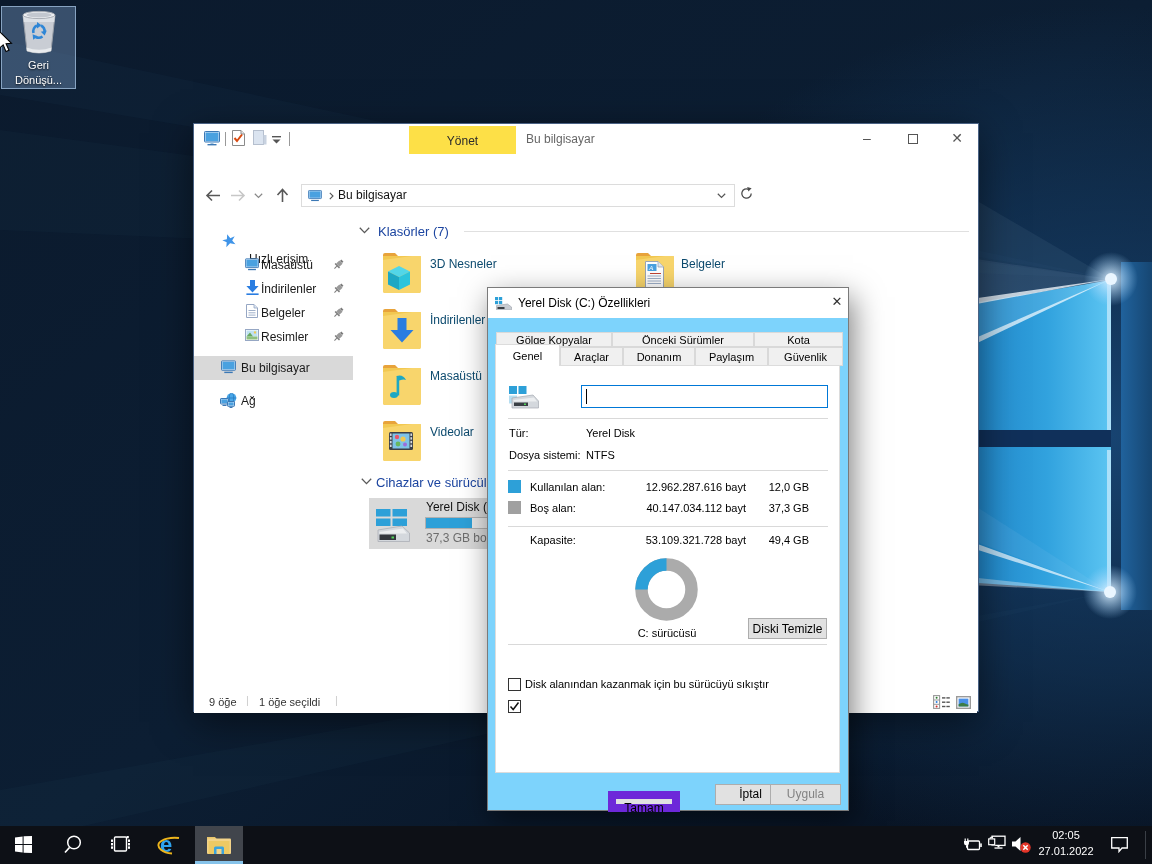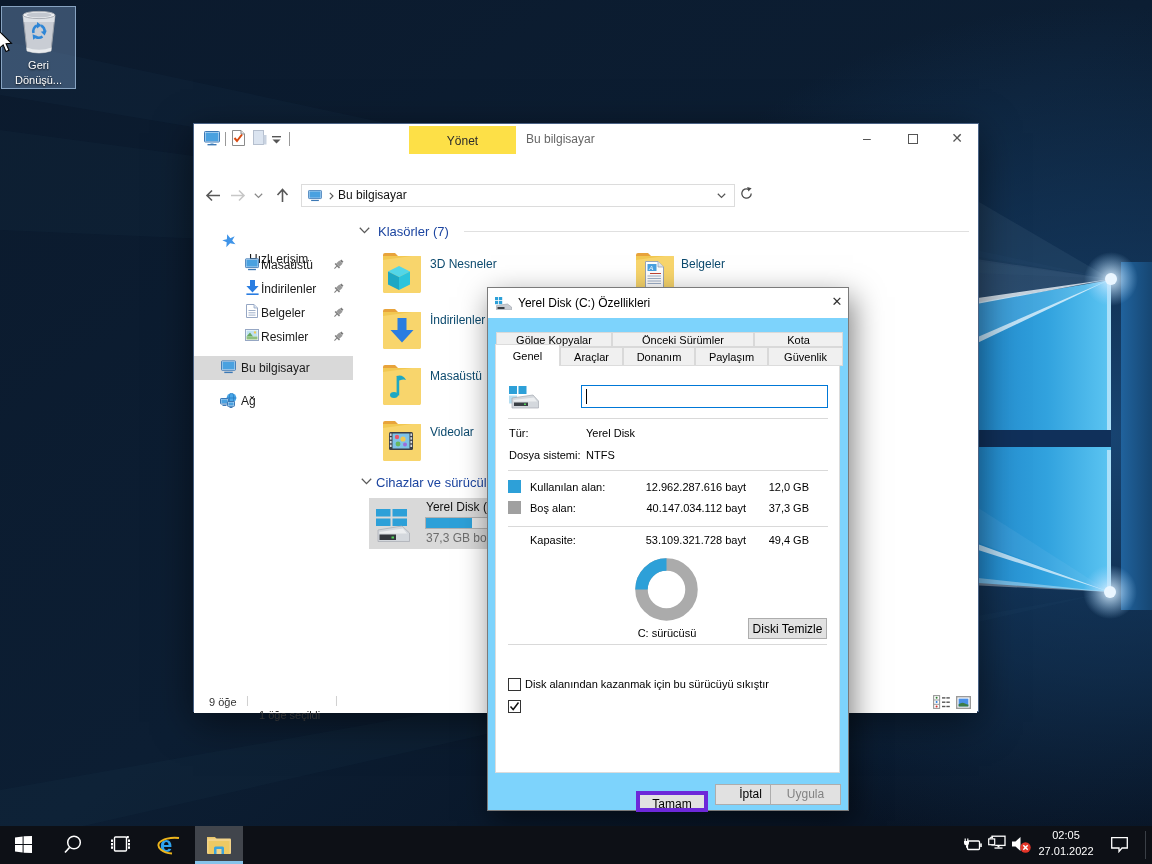--- a/index.html
+++ b/index.html
@@ -397,21 +397,21 @@
     <div class="abs" style="left:73px; top:286px; font-size:12px; color:#111;">Yerel Disk (C</div>
     <div class="abs" style="left:72px; top:303px; width:108px; height:12px; background:#e6e6e6; border:1px solid #b0b0b0;">
       <div style="width:46px; height:10px; background:#2da0d8;"></div>
     </div>
     <div class="abs" style="left:73px; top:317px; font-size:12px; color:#6d6d6d;">37,3 GB boş</div>
   </div>
 
   <div id="statusbar" class="abs">
     <span class="abs" style="left:15px; top:5px;">9 öğe</span>
     <span class="abs" style="left:52px; top:3px; color:#ccc;">|</span>
-    <span class="abs" style="left:65px; top:18px;">1 öğe seçildi</span>
+    <span class="abs" style="left:65px; top:5px;">1 öğe seçildi</span>
     <span class="abs" style="left:141px; top:3px; color:#ccc;">|</span>
     <svg class="abs" style="left:739px; top:4px;" width="17" height="14" viewBox="0 0 17 14">
       <rect x="0.6" y="0.6" width="6" height="12.8" fill="#fff" stroke="#999" stroke-width="1.1"></rect>
       <line x1="0.6" y1="5" x2="6.6" y2="5" stroke="#999" stroke-width="1"></line>
       <line x1="0.6" y1="9.3" x2="6.6" y2="9.3" stroke="#999" stroke-width="1"></line>
       <circle cx="3.6" cy="2.8" r="1" fill="#2e7d32"></circle>
         <circle cx="3.6" cy="7.1" r="1" fill="#2a7de1"></circle>
         <circle cx="3.6" cy="11.4" r="1" fill="#d32f2f"></circle>
       <g fill="#555">
           <rect x="9" y="2.2" width="3.4" height="1.4"></rect>
@@ -494,21 +494,21 @@
   <div class="dbtn" style="left:260px; top:330px; width:79px; height:21px; line-height:20px;">Diski Temizle</div>
   <div class="sep" style="left:20px; top:356px; width:319px;"></div>
   <div class="abs" style="left:20px; top:390px; width:13px; height:13px; background:#fff; border:1px solid #333;"></div>
   <div class="abs" style="left:37px; top:390px;">Disk alanından kazanmak için bu sürücüyü sıkıştır</div>
   <div class="abs" style="left:20px; top:412px; width:13px; height:13px; background:#fff; border:1px solid #333;">
     <svg width="11" height="11" viewBox="0 0 11 11" style="position:absolute; left:0; top:0;">
         <path d="M1.5,5.5 L4.2,8.5 L9.5,1.5" fill="none" stroke="#111" stroke-width="1.5"></path>
       </svg>
   </div>
 
-  <div class="dbtn" style="left:120px; top:503px; width:72px; height:21px; line-height:19px; border:4px solid #6d28d9;margin-left:28px;">Tamam</div>
+  <div class="dbtn" style="left:120px; top:503px; width:72px; height:21px; line-height:19px; border:8px solid #6d28d9;">Tamam</div>
   <div class="dbtn" style="left:202px; top:496px; width:71px; height:21px; line-height:19px;margin-left:25px;">İptal</div>
   <div class="dbtn" style="left:282px; top:496px; width:71px; height:21px; line-height:19px; color:#838383;">Uygula</div>
 </div>
 
 <div id="taskbar" class="abs">
   <svg class="abs" style="left:15px; top:10px;" width="17" height="17" viewBox="0 0 17 17">
     <g fill="#fff">
       <polygon points="0,1.4 7.6,0.4 7.6,8 0,8"></polygon>
       <polygon points="8.6,0.3 17,0 17,8 8.6,8"></polygon>
       <polygon points="0,9 7.6,9 7.6,16.6 0,15.6"></polygon>

